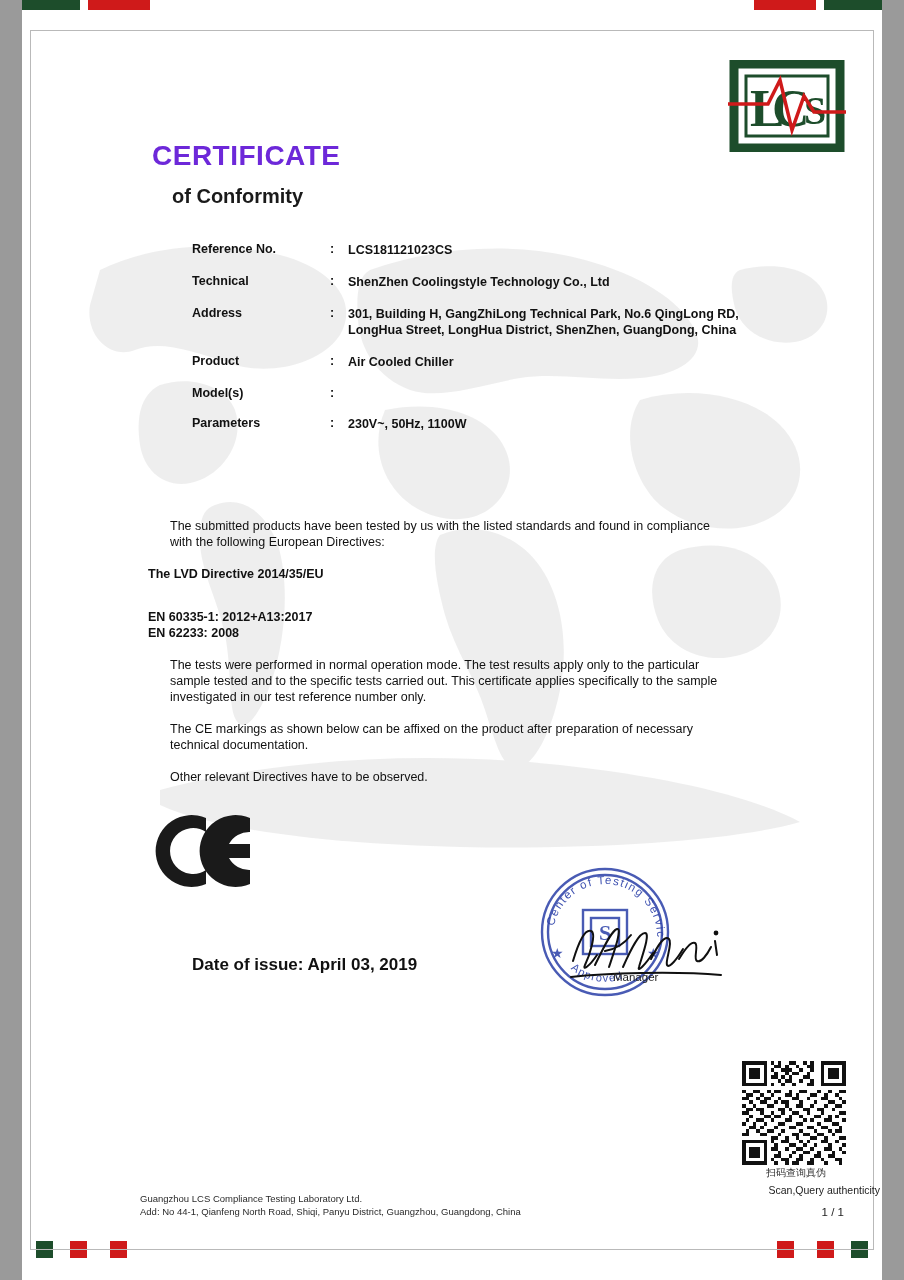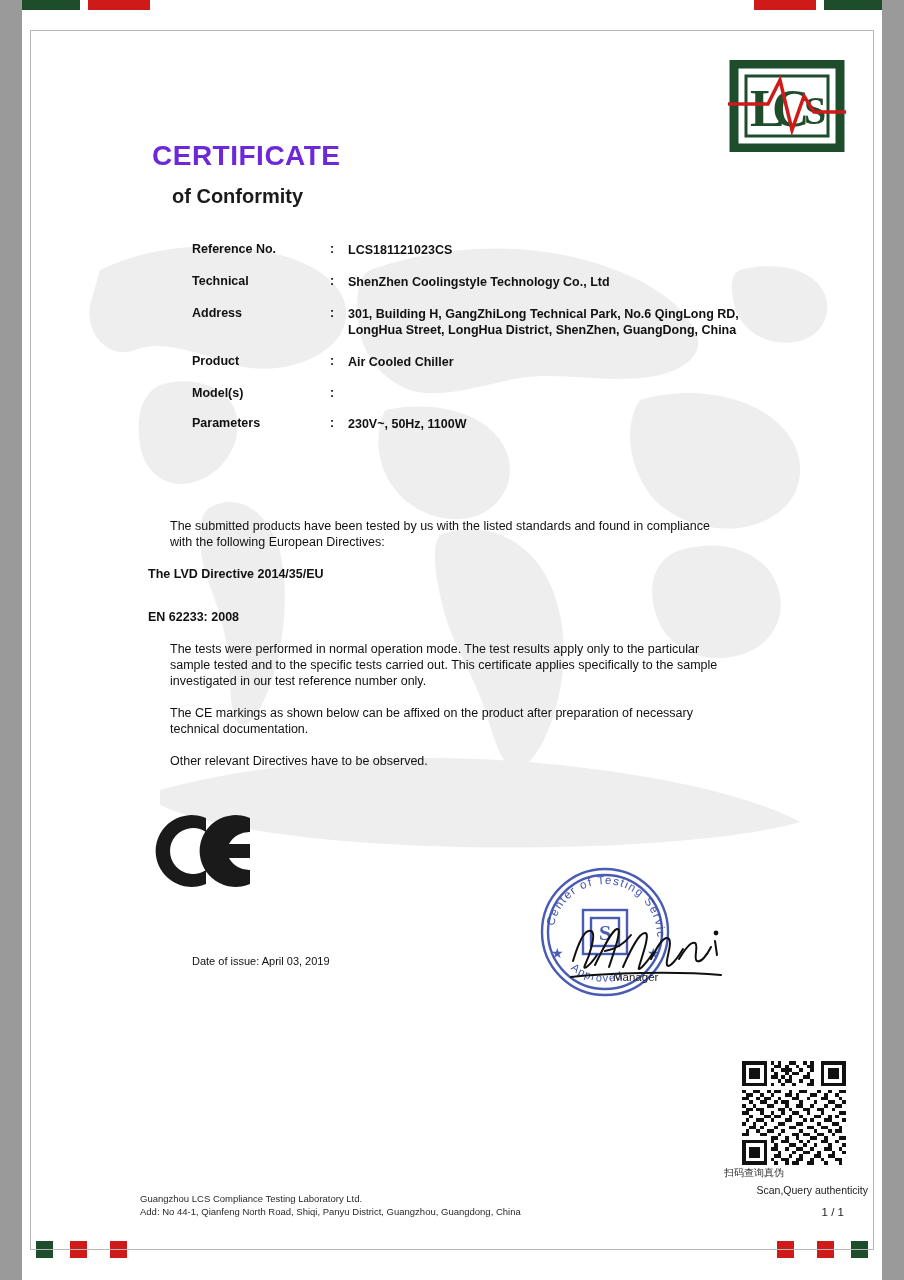--- a/index.html
+++ b/index.html
@@ -162,22 +162,22 @@
     top: 808px;
     width: 160px;
     height: 86px;
   }
 
   
   .issue-date {
     position: absolute;
     left: 148px;
     top: 955px;
-    font-size: 11px;
-    font-weight: normal;
+    font-size: 17px;
+    font-weight: bold;
     color: #111;
     padding-left: 44px;
   }
 
   
   .stamp {
     position: absolute;
     left: 535px;
     top: 862px;
     width: 140px;
@@ -201,29 +201,30 @@
   
   .qr {
     position: absolute;
     right: 58px;
     bottom: 115px;
     width: 104px;
     height: 104px;
   }
   .qr-cn {
     position: absolute;
-    right: 76px;
+    right: 56px;
     bottom: 100px;
     font-size: 10px;
     color: #333;
     width: 104px;
+    text-align: center;
   }
   .qr-en {
     position: absolute;
-    right: 36px;
+    right: 24px;
     bottom: 84px;
     font-size: 10.5px;
     color: #222;
     margin-top: 28px;
   }
   .page-no {
     position: absolute;
     right: 60px;
     bottom: 62px;
     font-size: 11.5px;
@@ -332,20 +333,21 @@
       <div class="field-colon">:</div>
       <div class="field-value">230V~, 50Hz, 1100W</div>
     </div>
 
   </div>
 
   <div class="body-block">
     <div class="para">The submitted products have been tested by us with the listed standards and found in compliance with the following European Directives:</div>
     <div class="para-bold">The LVD Directive 2014/35/EU</div>
     <div class="std-block">
+      <div class="std-line">EN 60335-1: 2012+A13:2017</div>
       <div class="std-line">EN 62233: 2008</div>
     </div>
     <div class="para">The tests were performed in normal operation mode. The test results apply only to the particular sample tested and to the specific tests carried out. This certificate applies specifically to the sample investigated in our test reference number only.</div>
     <div class="para">The CE markings as shown below can be affixed on the product after preparation of necessary technical documentation.</div>
     <div class="para">Other relevant Directives have to be observed.</div>
   </div>
 
   <svg class="ce-mark" viewBox="0 0 160 86">
     <path d="M60,43 a31,43 0 1,0 0,-0.6 M60,8 a35,35 0 1,1 0,70 a35,35 0 1,1 0,-70" fill="none"></path>
     <path d="M56,10 A36,36 0 1,0 56,76 L56,62 A23,23 0 1,1 56,24 Z" fill="#1a1a1a"></path>

